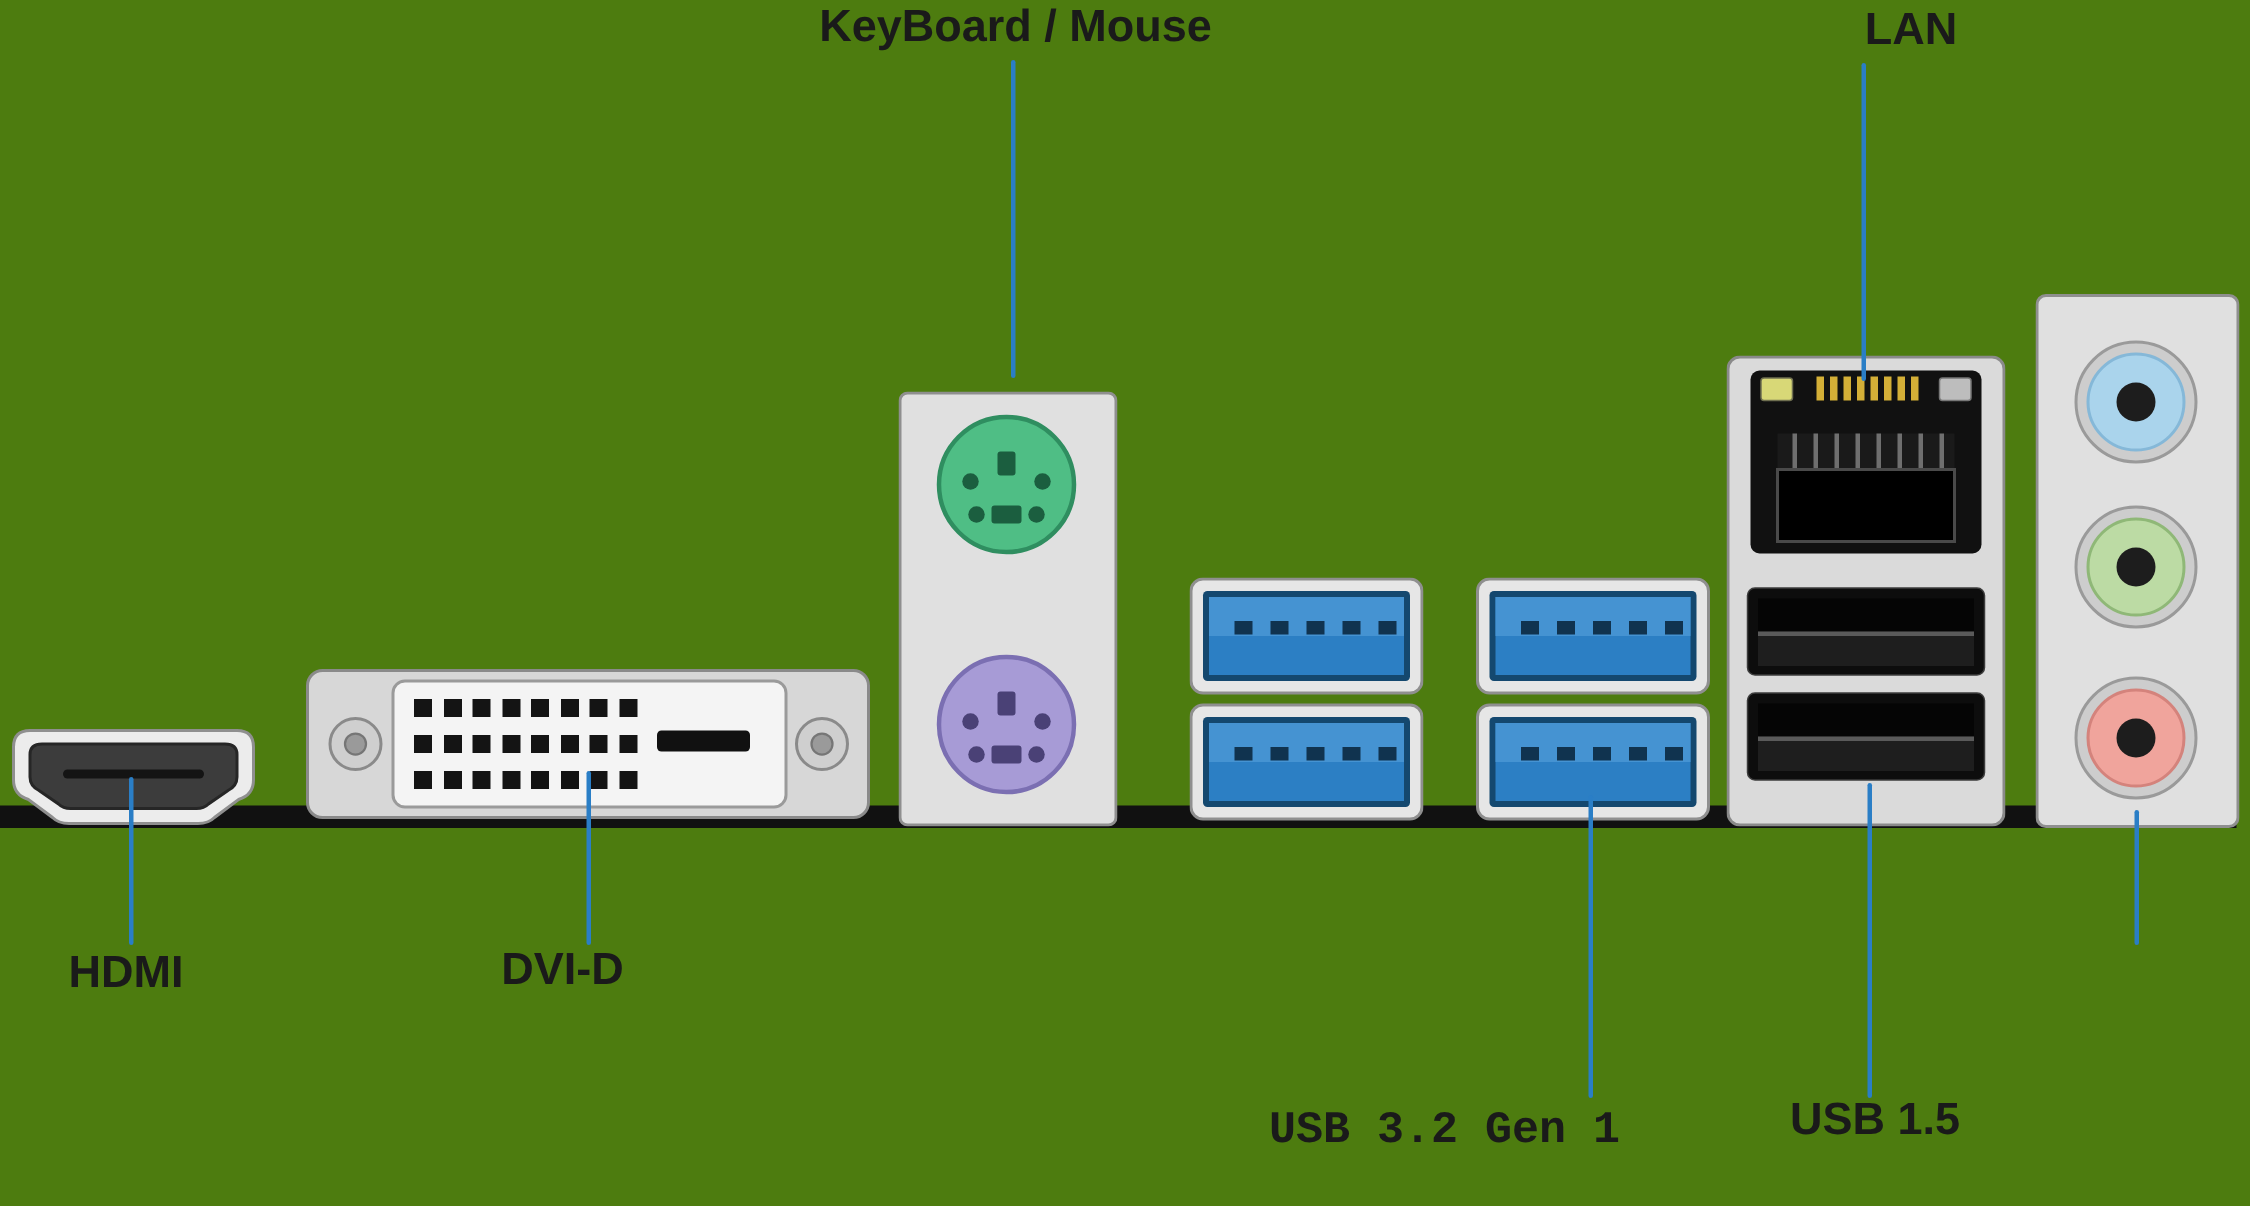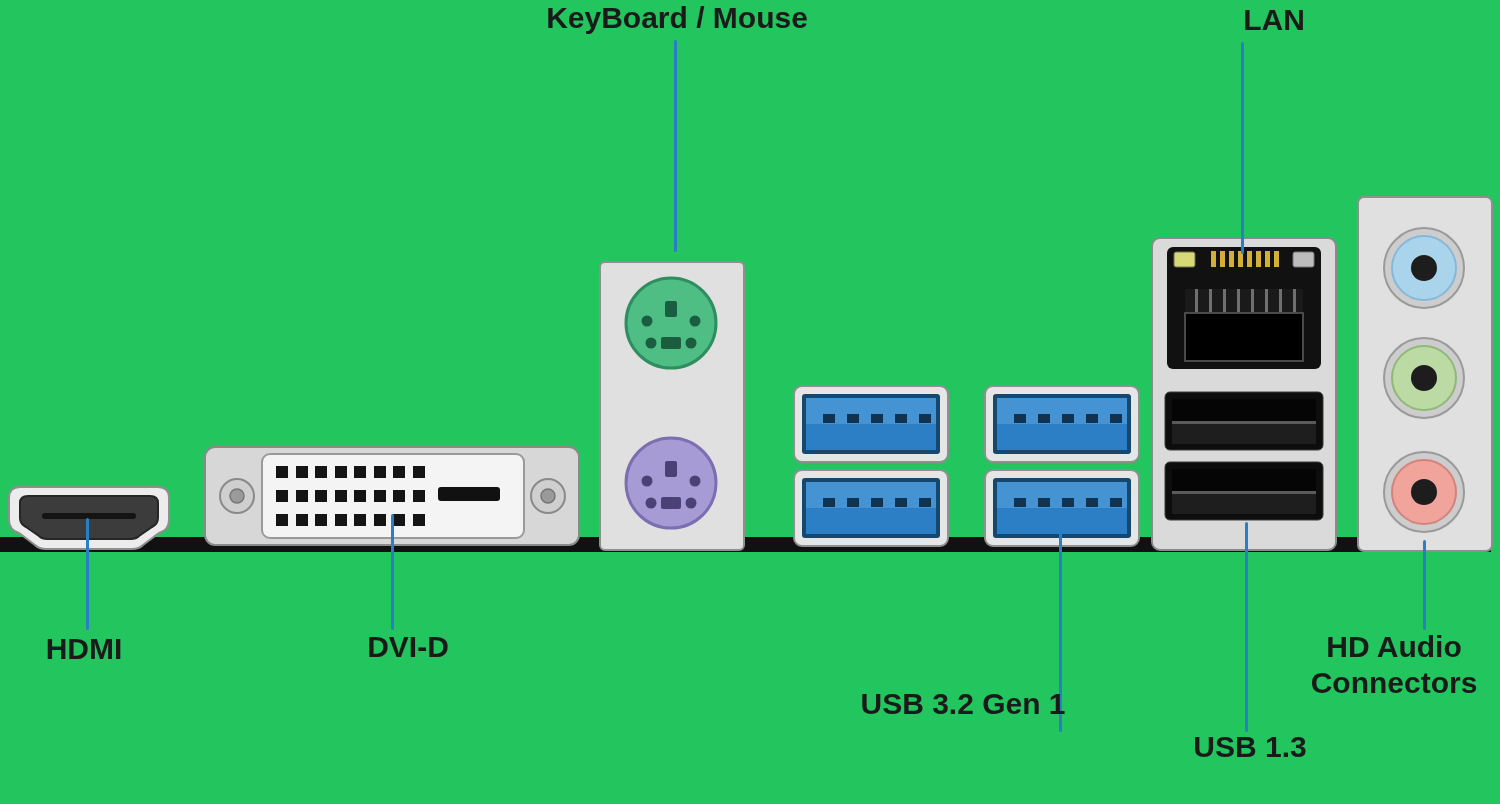--- a/index.html
+++ b/index.html
@@ -1,17 +1,17 @@
 <!DOCTYPE html>
 <html><head>
 <meta charset="utf-8">
 <style>
   html,body{margin:0;padding:0;background:#fff;}
   .canvas{
-    position:relative;width:1500px;height:804px;background:#22c55e;
+    position:relative;width:1500px;height:804px;background:#4d7c0f;
     font-family:"Liberation Sans", sans-serif;overflow:hidden;
   }
   .edge-bar{position:absolute;left:0;top:537px;width:1491px;height:15px;background:#111;}
   .port{position:absolute;}
   .leader{position:absolute;width:3px;background:#2a7ec6;border-radius:2px;z-index:5;}
   .lbl{
     position:absolute;transform:translateX(-50%);
     color:#1a1a1a;font-weight:700;font-size:30px;line-height:36px;
     white-space:nowrap;text-align:center;z-index:6;
   }
@@ -211,23 +211,19 @@
   <div class="leader" style="left:1241px;top:42px;height:212px;"></div>
   <div class="leader" style="left:86px;top:518px;height:112px;"></div>
   <div class="leader" style="left:391px;top:514px;height:116px;"></div>
   <div class="leader" style="left:1059px;top:530px;height:202px;"></div>
   <div class="leader" style="left:1245px;top:522px;height:210px;"></div>
   <div class="leader" style="left:1423px;top:540px;height:90px;"></div>
 
   <div class="lbl" style="left:677px;top:0px;">KeyBoard / Mouse</div>
   <div class="lbl" style="left:1274px;top:2px;">LAN</div>
   <div class="lbl" style="left:84px;top:631px;">HDMI</div>
-  <div class="lbl" style="left:408px;top:629px;">DVI-D</div>
-  <div class="lbl" style="left:963px;top:686px;">
+  <div class="lbl" style="left:375px;top:629px;">DVI-D</div>
+  <div class="lbl" style="left:963px;top:736px;font-family:Liberation Mono, monospace;">
     <div>USB 3.2 Gen 1</div>
   </div>
-  <div class="lbl" style="left:1250px;top:729px;">USB 1.3</div>
-  <div class="lbl" style="left:1394px;top:629px;">
-    <div>HD Audio</div>
-    <div>Connectors</div>
-  </div>
+  <div class="lbl" style="left:1250px;top:729px;">USB 1.5</div>
 
 </div>
 
 </body></html>

